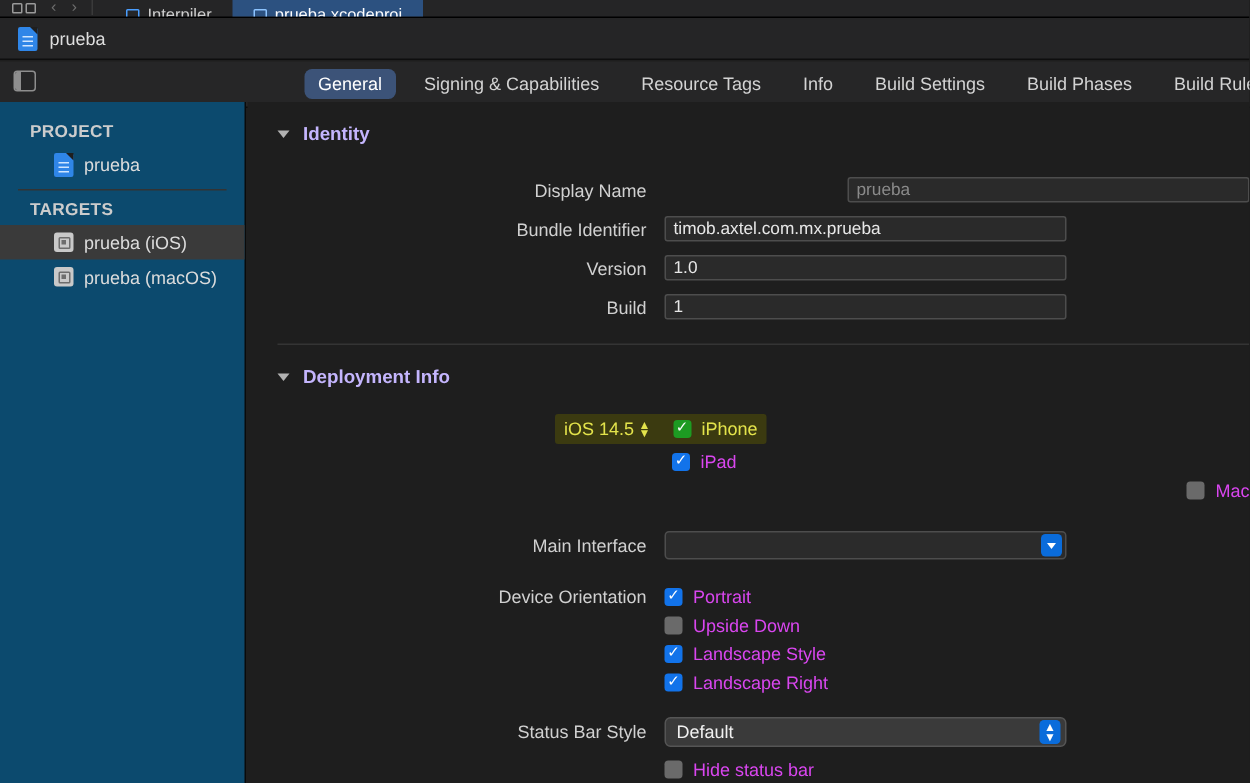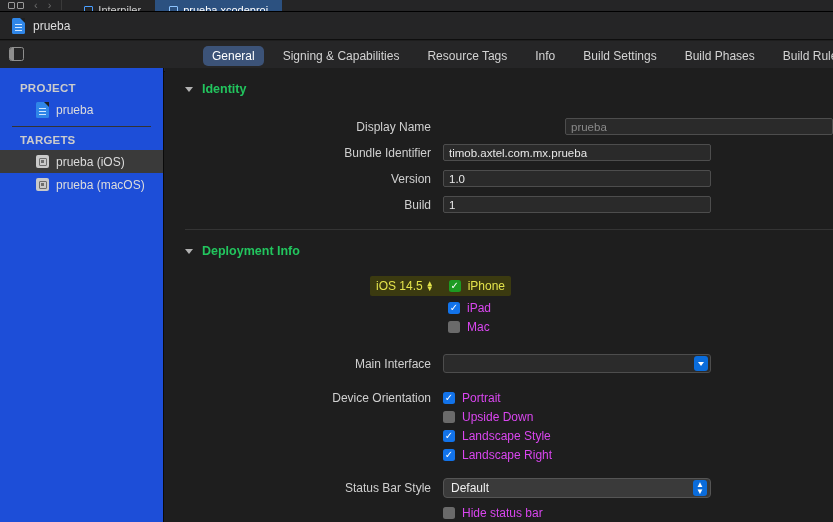--- a/index.html
+++ b/index.html
@@ -82,21 +82,21 @@
   .tabs { display: flex; align-items: center; margin-left: 203px; gap: 0; }
   .tab {
     font-size: 12px; color: #d3d3d3; padding: 3px 9px;
     border-radius: 5px; white-space: nowrap; margin-right: 10px;
   }
   .tab.active { background: #3c5378; color: #ffffff; }
 
   
   .sidebar {
     position: absolute; top: 68px; left: 0; width: 164px; height: 454px;
-    background: #1d4ed8; border-right: 1px solid #0a0a0a;
+    background: #0c4a6e; border-right: 1px solid #0a0a0a;
     padding-top: 10px;
   }
   .sb-head {
     font-size: 11.5px; font-weight: bold; color: #cccccc;
     padding: 4px 0 4px 20px; letter-spacing: .2px;
   }
   .sb-row {
     display: flex; align-items: center; gap: 7px;
     height: 23px; padding-left: 36px; font-size: 12px; color: #dcdcdc;
   }
@@ -121,21 +121,21 @@
   }
   .section-head {
     display: flex; align-items: center; gap: 9px;
     padding: 14px 0 0 20px;
   }
   .tri {
     width: 0; height: 0; flex: none;
     border-left: 4.5px solid transparent; border-right: 4.5px solid transparent;
     border-top: 5px solid #b2b2b2;
   }
-  .section-title { font-size: 12.5px; font-weight: bold; color: #22c55e; }
+  .section-title { font-size: 12.5px; font-weight: bold; color: #c4b5fd; }
   .divider { height: 1px; background: #343434; margin: 16px 0 0 20px; }
 
   .row {
     display: flex; align-items: center; margin-top: 9px;
   }
   .row .lbl {
     width: 278px; text-align: right; padding-right: 12px;
     font-size: 12px; color: #d0d0d0; flex: none;
   }
   .field {
@@ -315,21 +315,21 @@
     </div>
   </div>
 
   <div class="cbrow deploy-offset" style="margin-left:283px;">
     <div class="cbwrap">
       <span class="cb on">✓</span>
       <span class="cbtext">iPad</span>
     </div>
   </div>
 
-  <div class="cbrow deploy-offset" style="margin-left:283px;">
+  <div class="cbrow deploy-offset" style="margin-left:283px;justify-content:flex-end;">
     <div class="cbwrap">
       <span class="cb"></span>
       <span class="cbtext">Mac</span>
     </div>
   </div>
 
   <div class="row" style="margin-top:20px;">
     <span class="lbl">Main Interface</span>
     <span class="combo">
       <span></span>

